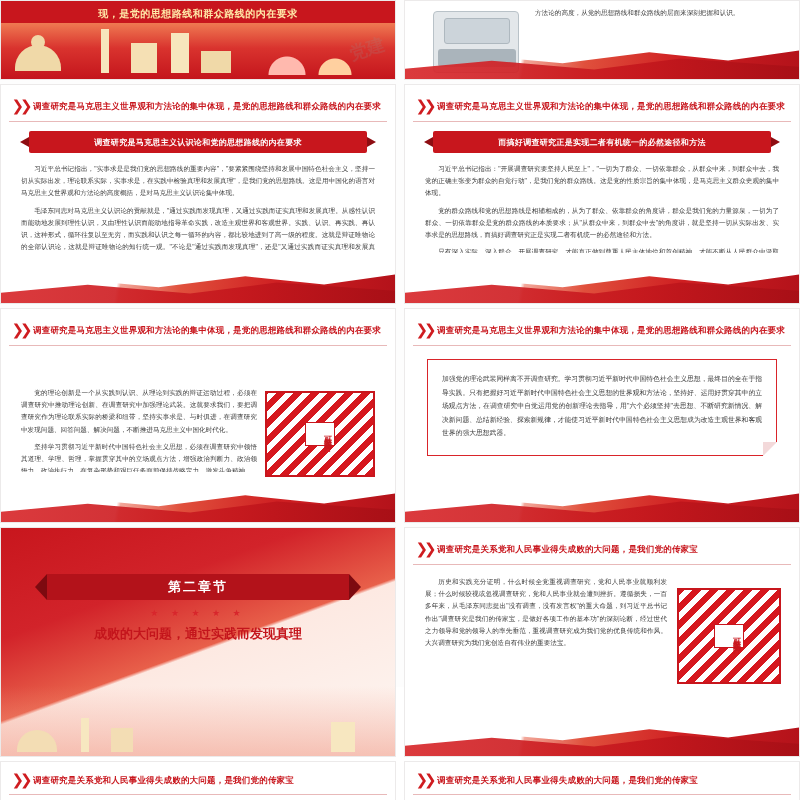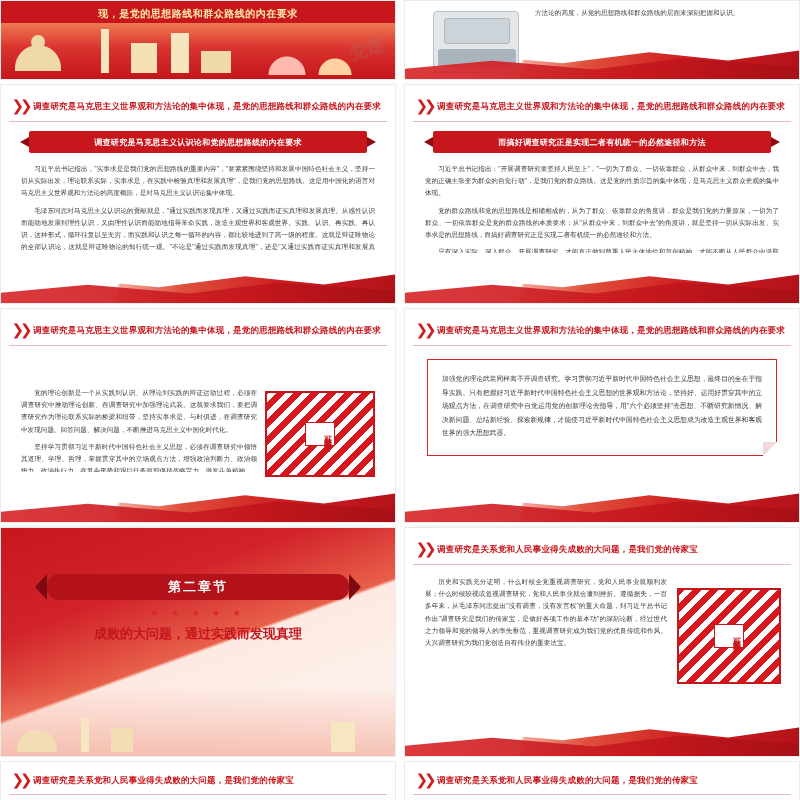--- a/index.html
+++ b/index.html
@@ -146,21 +146,21 @@
   
   .chapter {
     position: relative; height: 100%;
     background: linear-gradient(160deg, #c8161d 0%, #d2232a 30%, #e8604a 52%, #fde9e2 53%, #fdf6f2 100%);
     overflow: hidden;
   }
   .chapter-ribbon {
     position: absolute; top: 46px; left: 46px; right: 46px; height: 26px;
     background: #b3121a;
     display: flex; align-items: center; justify-content: center;
-    color: #ffffff; font-size: 13px; font-weight: bold; letter-spacing: 2px; border-radius: 12px;
+    color: #ffffff; font-size: 13px; font-weight: bold; letter-spacing: 2px;
   }
   .chapter-ribbon::before, .chapter-ribbon::after {
     content: ""; position: absolute; top: 0;
     border-top: 13px solid transparent; border-bottom: 13px solid transparent;
   }
   .chapter-ribbon::before { left: -12px; border-right: 12px solid #7d0a10; }
   .chapter-ribbon::after { right: -12px; border-left: 12px solid #7d0a10; }
   .stars {
     position: absolute; top: 80px; left: 0; right: 0;
     text-align: center; color: #d8262c; font-size: 9px; letter-spacing: 5px;

